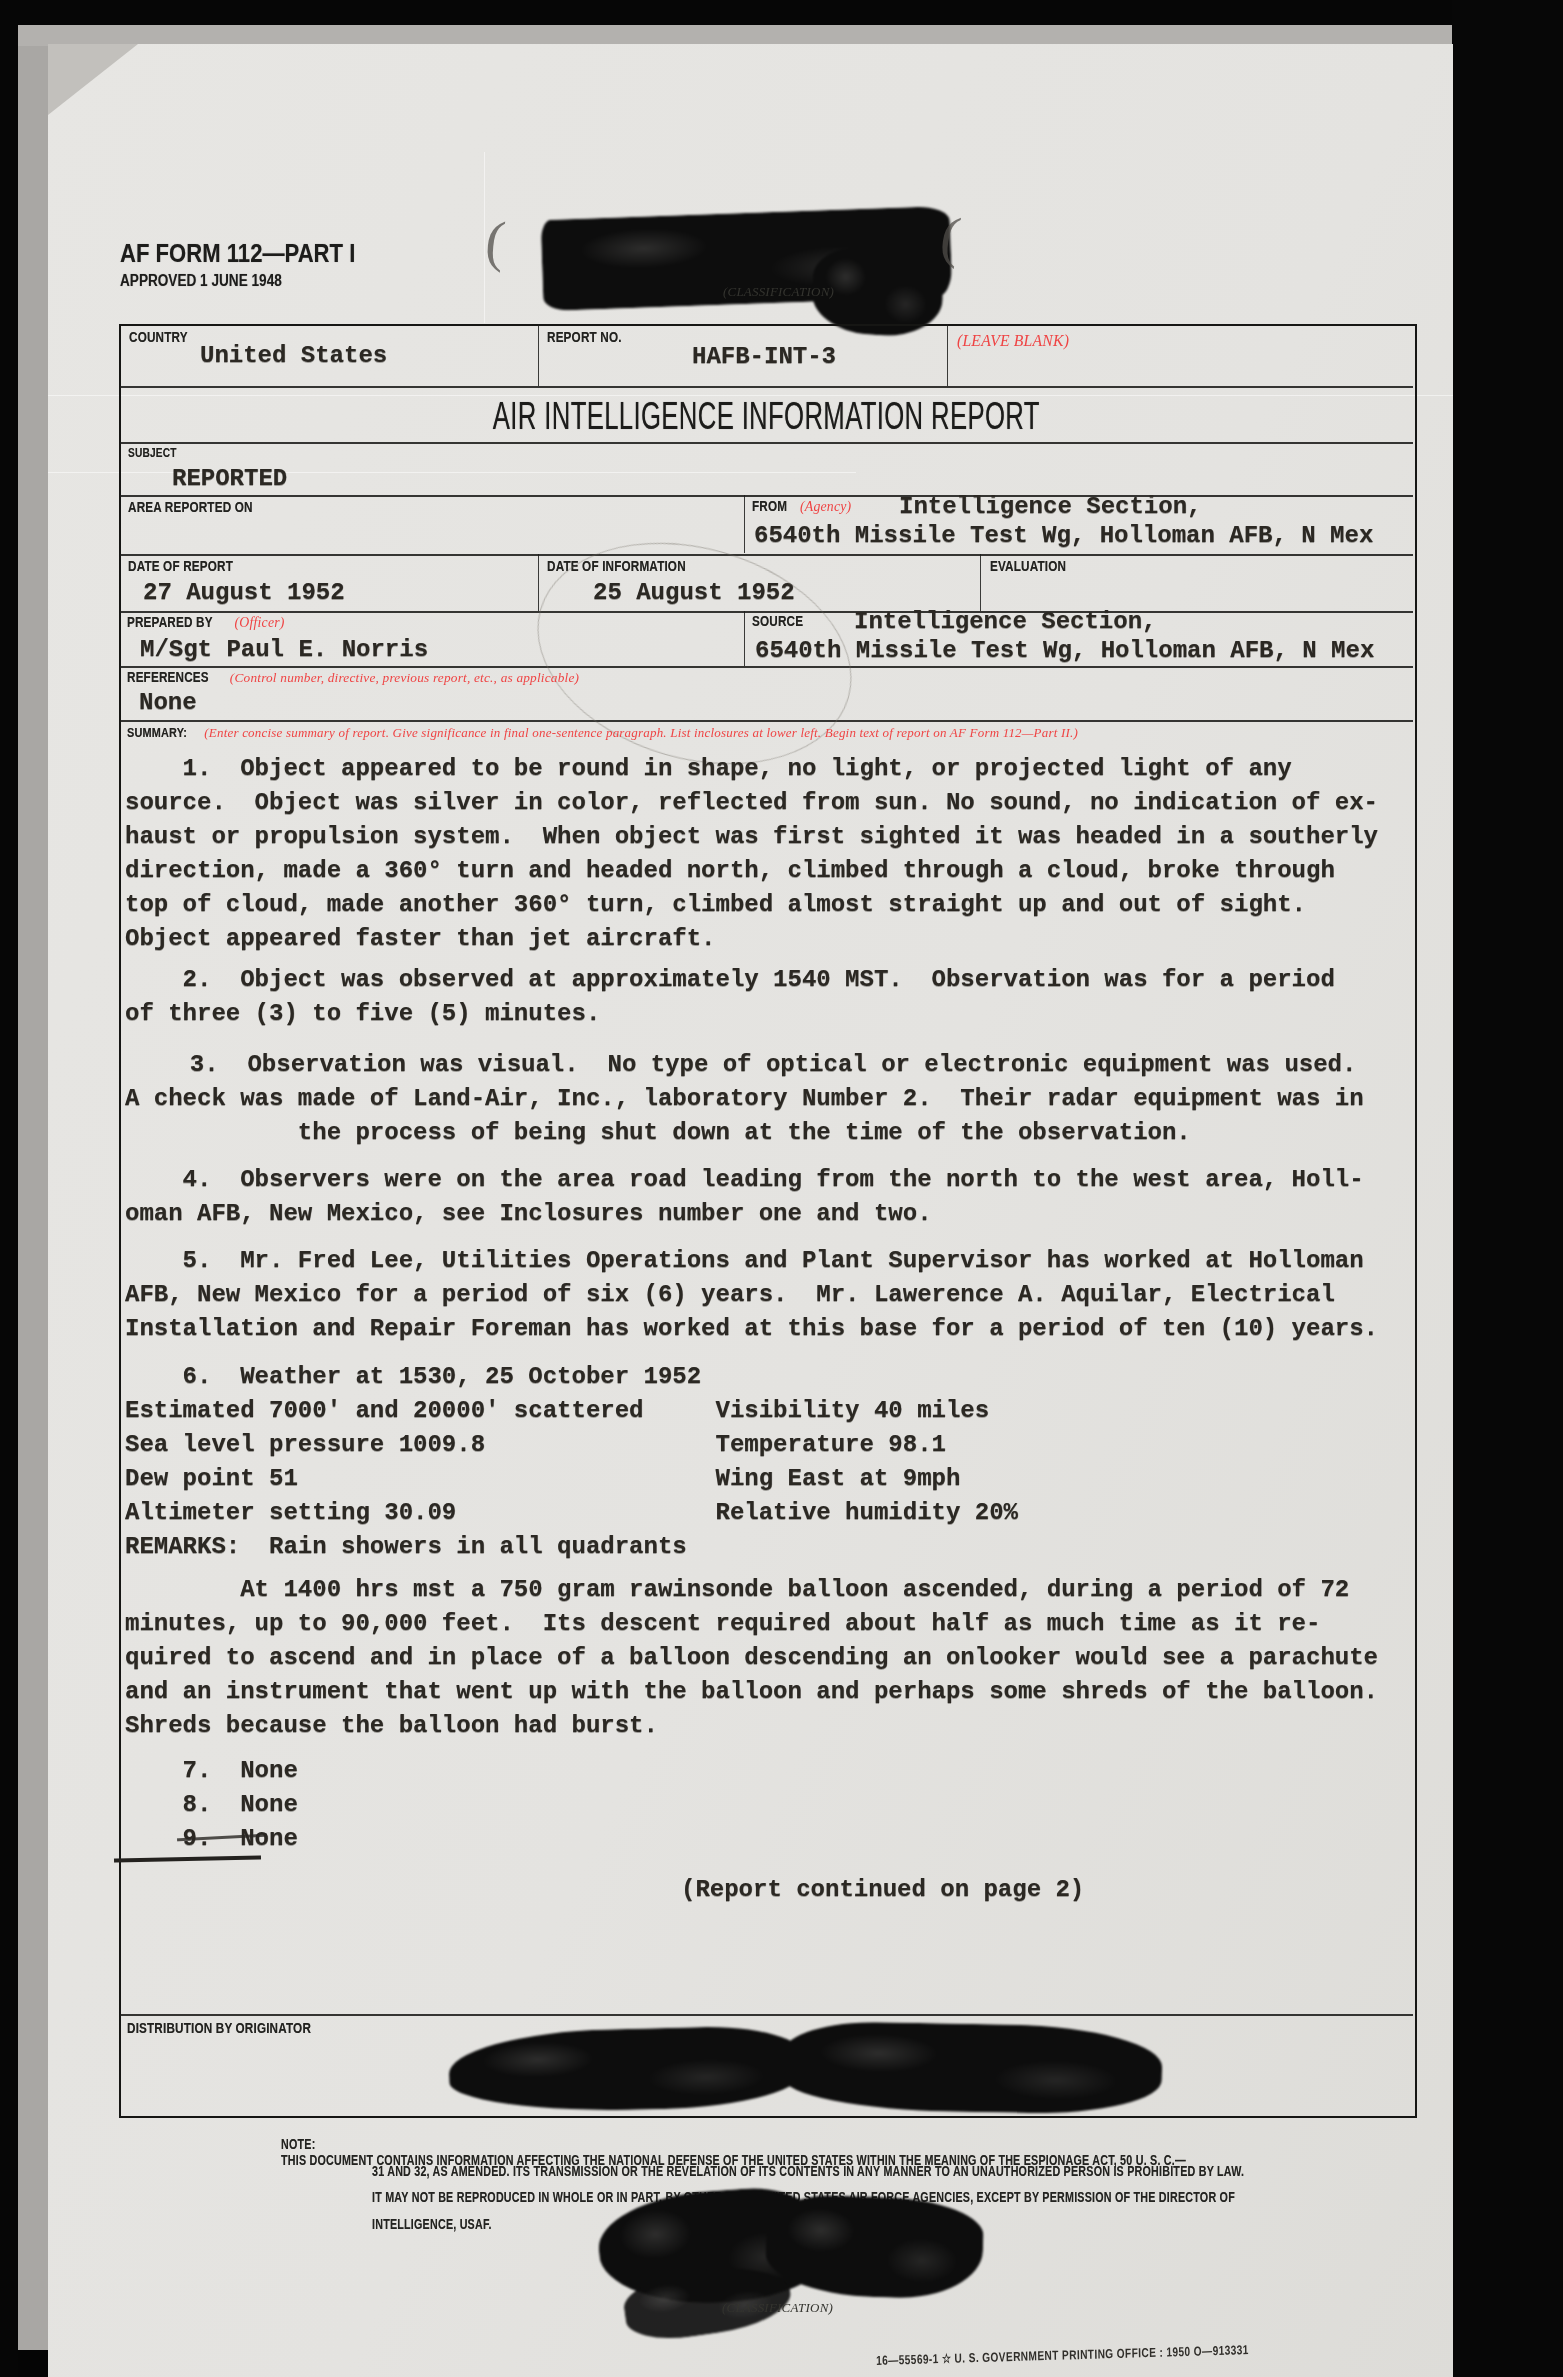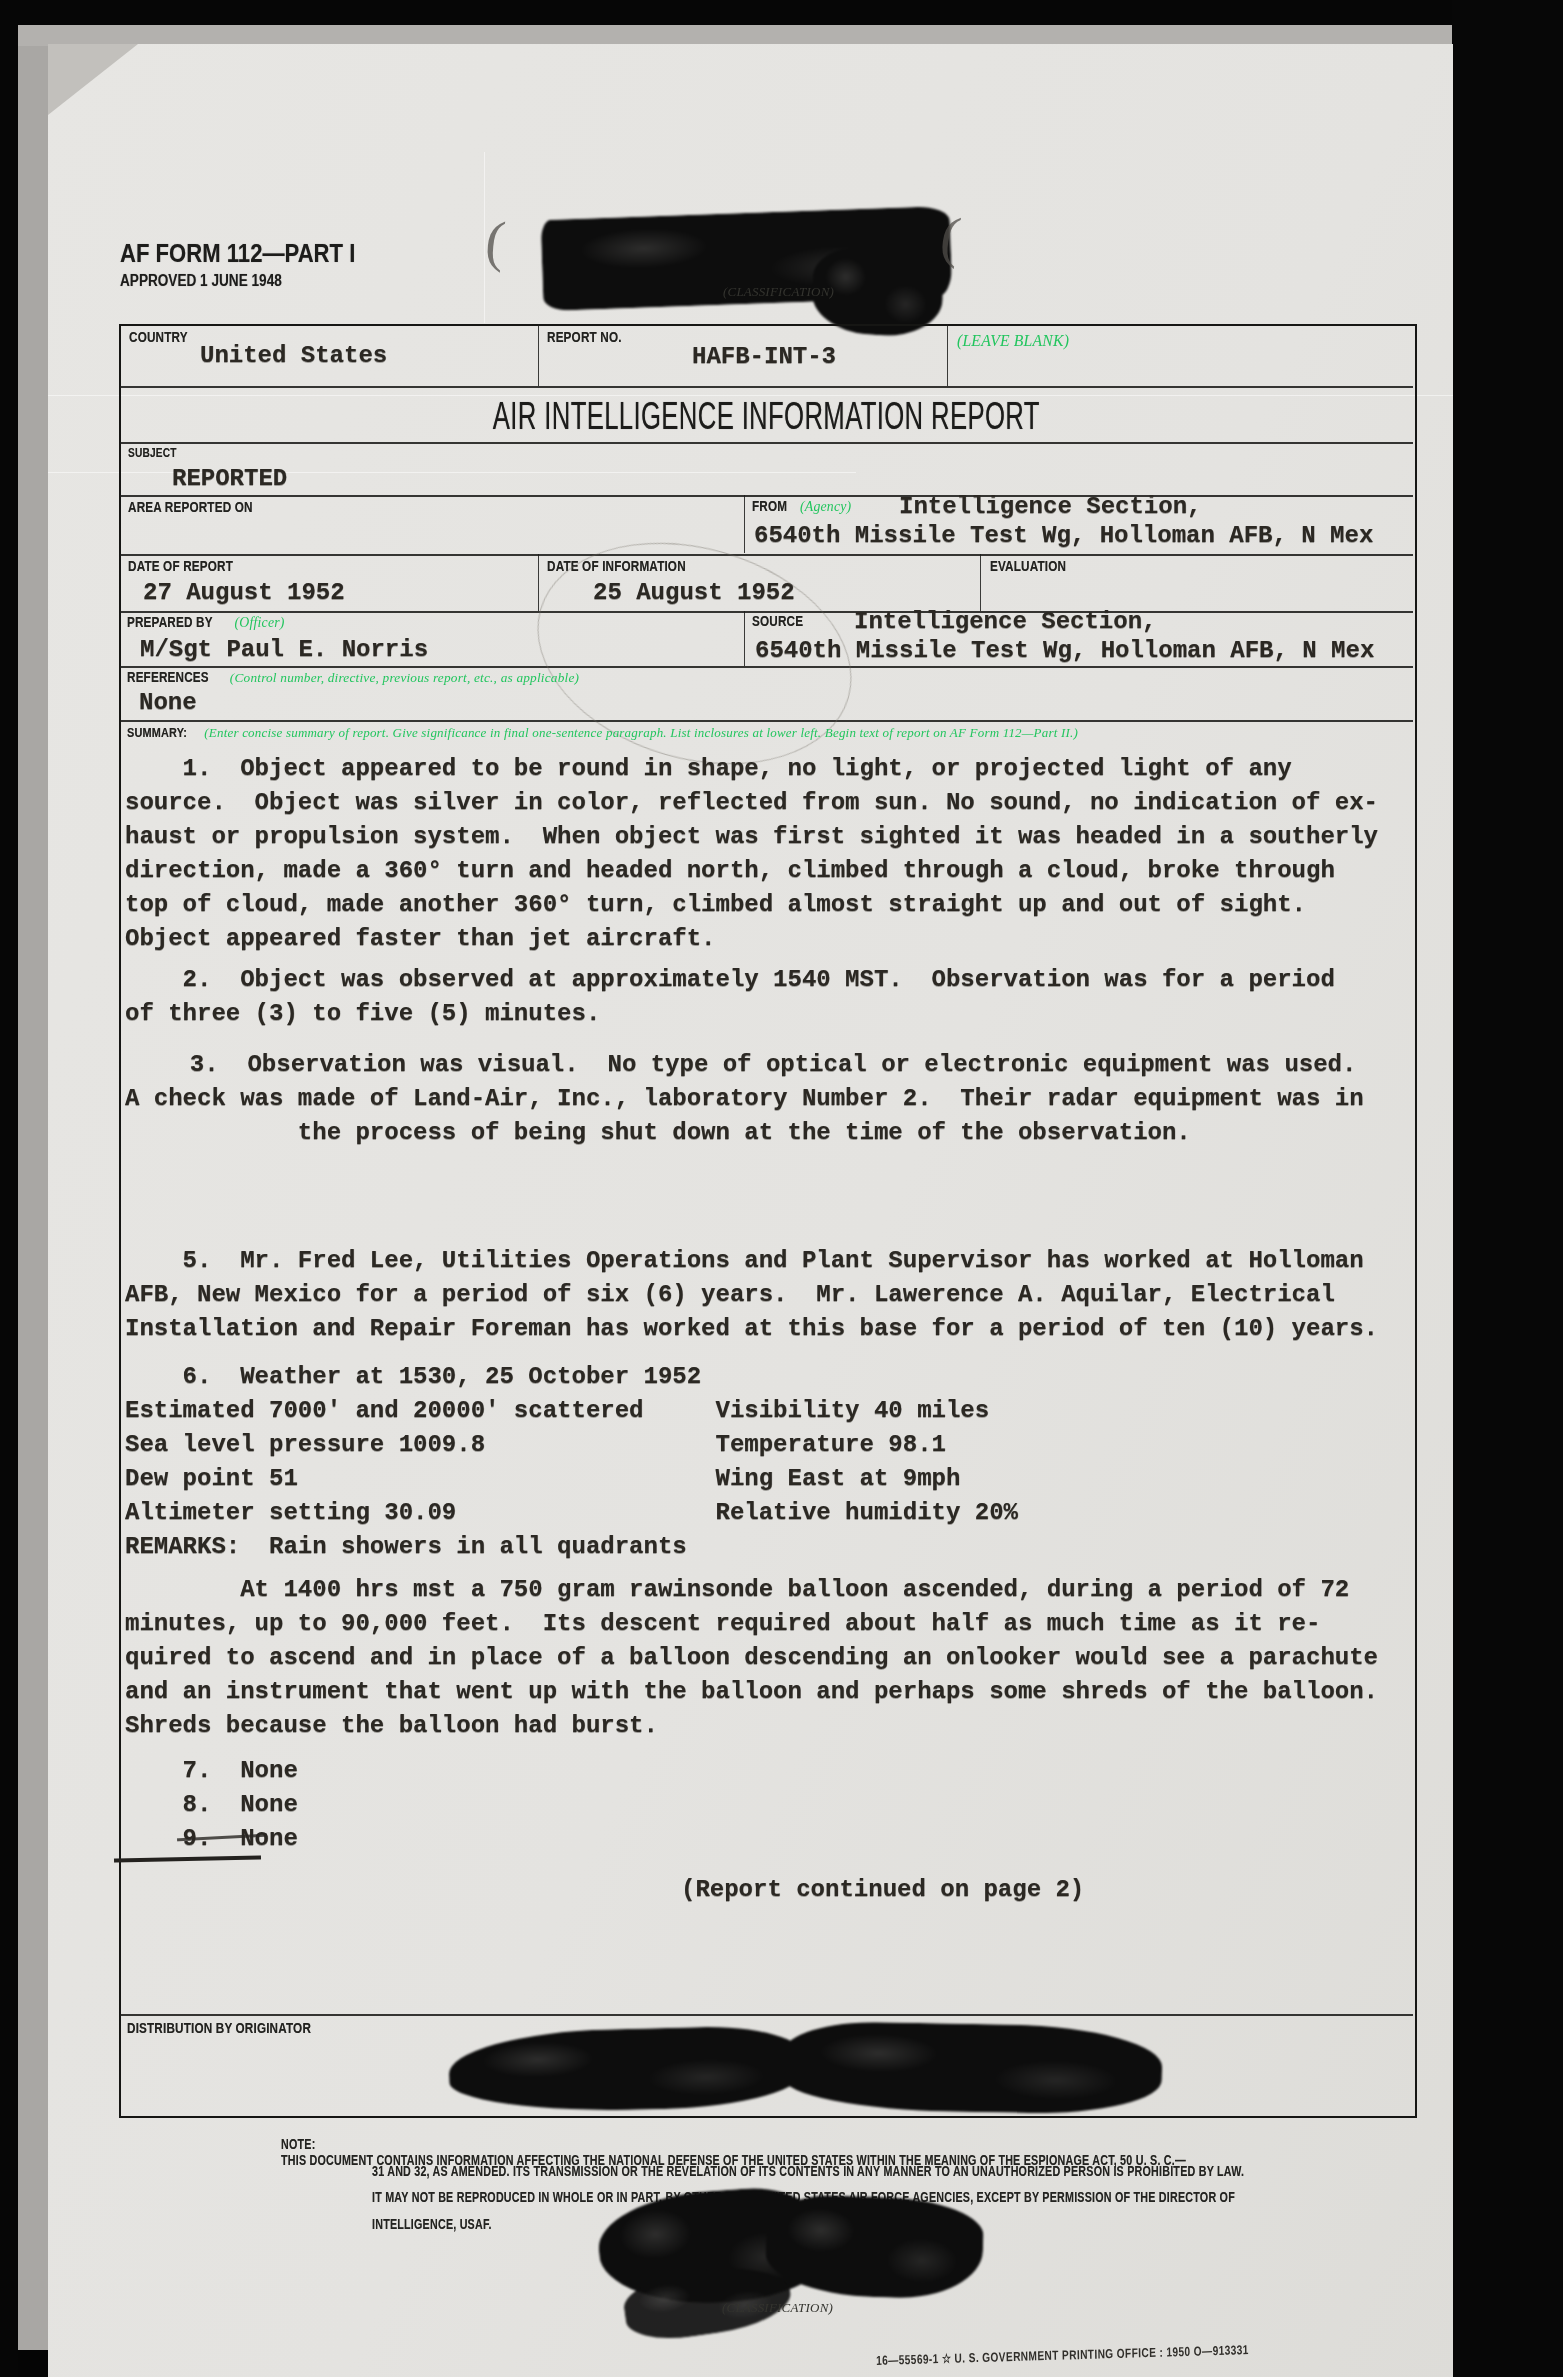--- a/index.html
+++ b/index.html
@@ -6,21 +6,21 @@
   .canvas{position:relative;width:1563px;height:2419px;background:#050505;overflow:hidden;
           font-family:"Liberation Sans",sans-serif;}
   .abs{position:absolute;}
   .paper{background:linear-gradient(115deg,#e7e6e3 0%,#e4e3e0 55%,#dddcd8 100%);}
   .typed{font-family:"Liberation Mono",monospace;font-size:24px;line-height:34px;font-weight:700;
          color:#2b2823;white-space:pre;margin:0;
          text-shadow:0 0.5px 0.5px rgba(43,40,35,.38),0.5px 0 0.5px rgba(43,40,35,.28);}
   .flabel{font-family:"Liberation Sans",sans-serif;font-weight:700;font-size:14.3px;letter-spacing:0.2px;
           color:#22221f;transform:scaleX(.82);transform-origin:0 50%;display:inline-block;
           white-space:nowrap;text-shadow:0 0 0.5px rgba(30,30,30,.45);}
-  .ilabel{font-family:"Liberation Serif",serif;font-style:italic;font-size:13.8px;color:#22c55e;
+  .ilabel{font-family:"Liberation Serif",serif;font-style:italic;font-size:13.8px;color:#ef4444;
           letter-spacing:0.2px;white-space:nowrap;}
   .title{font-family:"Liberation Sans",sans-serif;font-weight:400;font-size:39px;letter-spacing:0.5px;
          color:#1c1c1a;transform:scaleX(.66);transform-origin:50% 50%;white-space:nowrap;
          text-shadow:0 0 1px rgba(25,25,25,.5);}
   .formid{font-family:"Liberation Sans",sans-serif;font-weight:700;color:#1d1d1b;white-space:nowrap;
           transform:scaleX(.85);transform-origin:0 0;text-shadow:0 0 1px rgba(25,25,25,.4);}
   .note{font-family:"Liberation Sans",sans-serif;font-weight:700;font-size:14.7px;letter-spacing:0.3px;
         color:#232320;transform:scaleX(.73);transform-origin:0 0;white-space:nowrap;
         text-shadow:0 0 0.5px rgba(30,30,28,.4);}
   .gpo{font-family:"Liberation Sans",sans-serif;font-weight:700;font-size:13px;letter-spacing:0.5px;
@@ -134,20 +134,22 @@
 source.  Object was silver in color, reflected from sun. No sound, no indication of ex-
 haust or propulsion system.  When object was first sighted it was headed in a southerly
 direction, made a 360° turn and headed north, climbed through a cloud, broke through
 top of cloud, made another 360° turn, climbed almost straight up and out of sight.
 Object appeared faster than jet aircraft.</pre>
   <pre class="abs typed" style="left:125px;top:963px;">    2.  Object was observed at approximately 1540 MST.  Observation was for a period
 of three (3) to five (5) minutes.</pre>
   <pre class="abs typed" style="left:125px;top:1048px;text-align:center;">    3.  Observation was visual.  No type of optical or electronic equipment was used.
 A check was made of Land-Air, Inc., laboratory Number 2.  Their radar equipment was in
 the process of being shut down at the time of the observation.</pre>
+  <pre class="abs typed" style="left:125px;top:1163px;">    4.  Observers were on the area road leading from the north to the west area, Holl-
+oman AFB, New Mexico, see Inclosures number one and two.</pre>
   <pre class="abs typed" style="left:125px;top:1244px;">    5.  Mr. Fred Lee, Utilities Operations and Plant Supervisor has worked at Holloman
 AFB, New Mexico for a period of six (6) years.  Mr. Lawerence A. Aquilar, Electrical
 Installation and Repair Foreman has worked at this base for a period of ten (10) years.</pre>
   <pre class="abs typed" style="left:125px;top:1360px;">    6.  Weather at 1530, 25 October 1952
 Estimated 7000' and 20000' scattered     Visibility 40 miles
 Sea level pressure 1009.8                Temperature 98.1
 Dew point 51                             Wing East at 9mph
 Altimeter setting 30.09                  Relative humidity 20%
 REMARKS:  Rain showers in all quadrants</pre>
   <pre class="abs typed" style="left:125px;top:1573px;">        At 1400 hrs mst a 750 gram rawinsonde balloon ascended, during a period of 72

